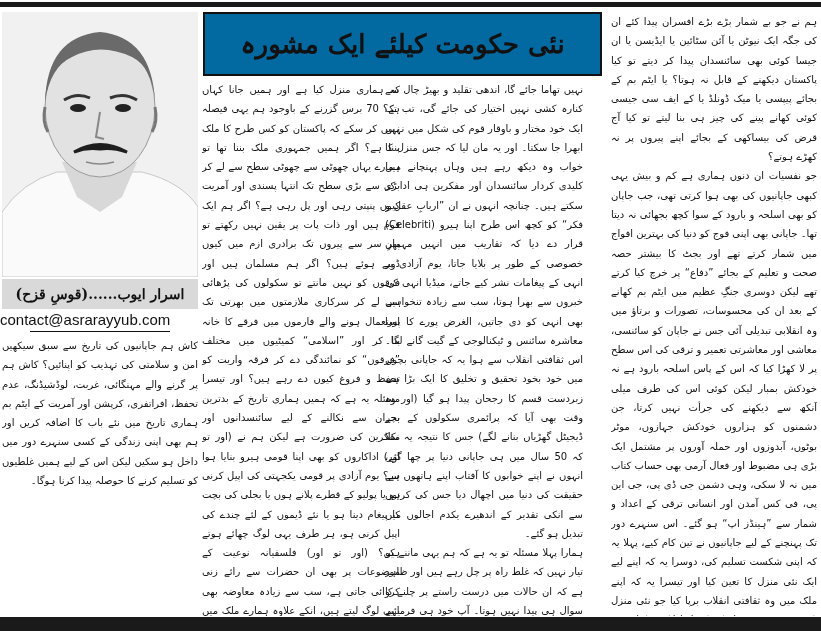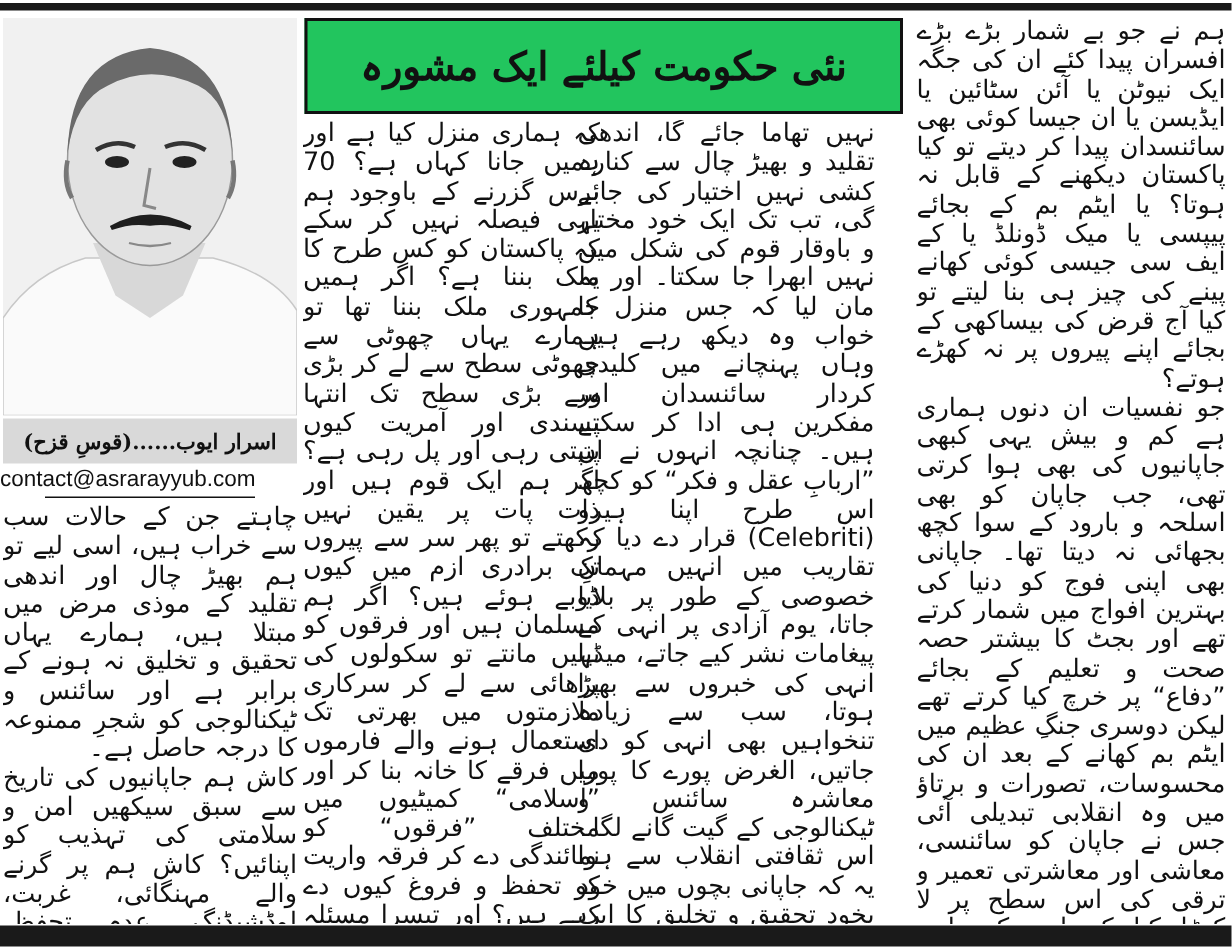--- a/index.html
+++ b/index.html
@@ -13,26 +13,26 @@
   .photo svg { display:block; }
 
   .byline-box { position:absolute; left:2px; top:279px; width:196px; height:30px; background:#d9d9d9;
                 display:flex; align-items:center; justify-content:center; direction:rtl;
                 font-family:"DejaVu Serif", serif; font-size:14px; font-weight:bold; color:#111; }
   .email { position:absolute; left:0; top:311px; width:200px; 
            font-family:"Liberation Sans", sans-serif; font-size:15px; color:#111; }
   .email-rule { position:absolute; left:30px; top:331px; width:140px; height:1px; background:#111; }
 
   .headline-box { position:absolute; left:203px; top:12px; width:395px; height:60px;
-                  border:2px solid #111; background:#22c55e; display:flex; align-items:center;
+                  border:2px solid #111; background:#0369a1; display:flex; align-items:center;
                   justify-content:center; direction:rtl; }
   .headline { font-family:"DejaVu Serif", serif; font-size:26px; font-weight:bold; color:#111; }
 
   .col { position:absolute; direction:rtl; text-align:justify; text-align-last:right;
-         font-family:"DejaVu Sans", sans-serif; font-size:17px; line-height:19.3px; color:#111;
+         font-family:"DejaVu Sans", sans-serif; font-size:10px; line-height:19.3px; color:#111;
          overflow:hidden; }
   .col p { margin:0; }
   .col-right { left:611px; top:12px; width:206px; height:604px; }
   .col-mid { left:385px; top:80px; width:198px; height:536px; }
   .col-leftmid { left:202px; top:80px; width:198px; height:536px; }
   .col-left { left:2px; top:336px; width:196px; height:280px; }
 </style>
 </head>
 <body>
 
@@ -76,18 +76,17 @@
 <div class="col col-mid">
   <p>نہیں تھاما جائے گا، اندھی تقلید و بھیڑ چال سے کنارہ کشی نہیں اختیار کی جائے گی، تب تک ایک خود مختار و باوقار قوم کی شکل میں نہیں ابھرا جا سکتا۔ اور یہ مان لیا کہ جس منزل کا خواب وہ دیکھ رہے ہیں وہاں پہنچانے میں کلیدی کردار سائنسدان اور مفکرین ہی ادا کر سکتے ہیں۔ چنانچہ انہوں نے ان ”اربابِ عقل و فکر“ کو کچھ اس طرح اپنا ہیرو (Celebriti) قرار دے دیا کہ تقاریب میں انہیں مہمانِ خصوصی کے طور پر بلایا جاتا، یوم آزادی پر انہی کے پیغامات نشر کیے جاتے، میڈیا انہی کی خبروں سے بھرا ہوتا، سب سے زیادہ تنخواہیں بھی انہی کو دی جاتیں، الغرض پورے کا پورا معاشرہ سائنس و ٹیکنالوجی کے گیت گانے لگا۔ اس ثقافتی انقلاب سے ہوا یہ کہ جاپانی بچوں میں خود بخود تحقیق و تخلیق کا ایک بڑا ہی زبردست قسم کا رجحان پیدا ہو گیا (اور وہ وقت بھی آیا کہ پرائمری سکولوں کے بچے ڈیجیٹل گھڑیاں بنانے لگے) جس کا نتیجہ یہ نکلا کہ 50 سال میں ہی جاپانی دنیا پر چھا گئے، انہوں نے اپنے خوابوں کا آفتاب اپنے ہاتھوں سے حقیقت کی دنیا میں اچھال دیا جس کی کرنوں سے انکی تقدیر کے اندھیرے یکدم اجالوں میں تبدیل ہو گئے۔</p>
   <p>ہمارا پہلا مسئلہ تو یہ ہے کہ ہم یہی ماننے کو تیار نہیں کہ غلط راہ پر چل رہے ہیں اور ظاہر ہے کہ ان حالات میں درست راستے پر چلنے کا سوال ہی پیدا نہیں ہوتا۔ آپ خود ہی فرمائیے کہ کیا ہم اپنی ہر کوتاہی کا ذمہ دار کسی دوسرے کو نہیں ٹھہراتے، اپنی ہر ناکامی کو یہود و ہنود کی سازش قرار نہیں دیتے؟ دوسرا مسئلہ یہ ہے کہ ہمیں معلوم ہی نہیں</p>
 </div>
 
 <div class="col col-leftmid">
   <p>کہ ہماری منزل کیا ہے اور ہمیں جانا کہاں ہے؟ 70 برس گزرنے کے باوجود ہم یہی فیصلہ نہیں کر سکے کہ پاکستان کو کس طرح کا ملک بننا ہے؟ اگر ہمیں جمہوری ملک بننا تھا تو ہمارے یہاں چھوٹی سے چھوٹی سطح سے لے کر بڑی سے بڑی سطح تک انتہا پسندی اور آمریت کیوں پنپتی رہی اور پل رہی ہے؟ اگر ہم ایک قوم ہیں اور ذات پات پر یقین نہیں رکھتے تو پھر سر سے پیروں تک برادری ازم میں کیوں ڈوبے ہوئے ہیں؟ اگر ہم مسلمان ہیں اور فرقوں کو نہیں مانتے تو سکولوں کی پڑھائی سے لے کر سرکاری ملازمتوں میں بھرتی تک استعمال ہونے والے فارموں میں فرقے کا خانہ بنا کر اور ”اسلامی“ کمیٹیوں میں مختلف ”فرقوں“ کو نمائندگی دے کر فرقہ واریت کو تحفظ و فروغ کیوں دے رہے ہیں؟ اور تیسرا مسئلہ یہ ہے کہ ہمیں ہماری تاریخ کے بدترین بحران سے نکالنے کے لیے سائنسدانوں اور مفکرین کی ضرورت ہے لیکن ہم نے (اور تو اور) اداکاروں کو بھی اپنا قومی ہیرو بنایا ہوا ہے؟ یوم آزادی پر قومی یکجہتی کی اپیل کرنی ہو یا پولیو کے قطرے پلانے ہوں یا بجلی کی بچت کا پیغام دینا ہو یا نئے ڈیموں کے لئے چندے کی اپیل کرنی ہو، ہر طرف یہی لوگ چھائے ہوتے ہیں؟ (اور تو اور) فلسفیانہ نوعیت کے موضوعات پر بھی ان حضرات سے رائے زنی کروائی جاتی ہے، سب سے زیادہ معاوضہ بھی یہی لوگ لیتے ہیں، انکے علاوہ ہمارے ملک میں اگر کسی کے وارے نیارے ہیں تو وہ سول اور ملٹری بیوروکریسی ہے؟ یہی وجہ ہے کہ ہمارے بچے بالعموم ”سبھی کچھ“ بننا چاہتے ہیں لیکن ”اربابِ عقل و فکر“ میں شامل نہیں ہونا</p>
 </div>
 
 <div class="col col-left">
-  <p>چاہتے جن کے حالات سب سے خراب ہیں، اسی لیے تو ہم بھیڑ چال اور اندھی تقلید کے موذی مرض میں مبتلا ہیں، ہمارے یہاں تحقیق و تخلیق نہ ہونے کے برابر ہے اور سائنس و ٹیکنالوجی کو شجرِ ممنوعہ کا درجہ حاصل ہے۔</p>
   <p>کاش ہم جاپانیوں کی تاریخ سے سبق سیکھیں امن و سلامتی کی تہذیب کو اپنائیں؟ کاش ہم پر گرنے والے مہنگائی، غربت، لوڈشیڈنگ، عدم تحفظ، افراتفری، کرپشن اور آمریت کے ایٹم بم ہماری تاریخ میں نئے باب کا اضافہ کریں اور ہم بھی اپنی زندگی کے کسی سنہرے دور میں داخل ہو سکیں لیکن اس کے لیے ہمیں غلطیوں کو تسلیم کرنے کا حوصلہ پیدا کرنا ہوگا۔</p>
 
 </div>
 
 <div class="rule-bottom"></div>
 
 </body></html>

